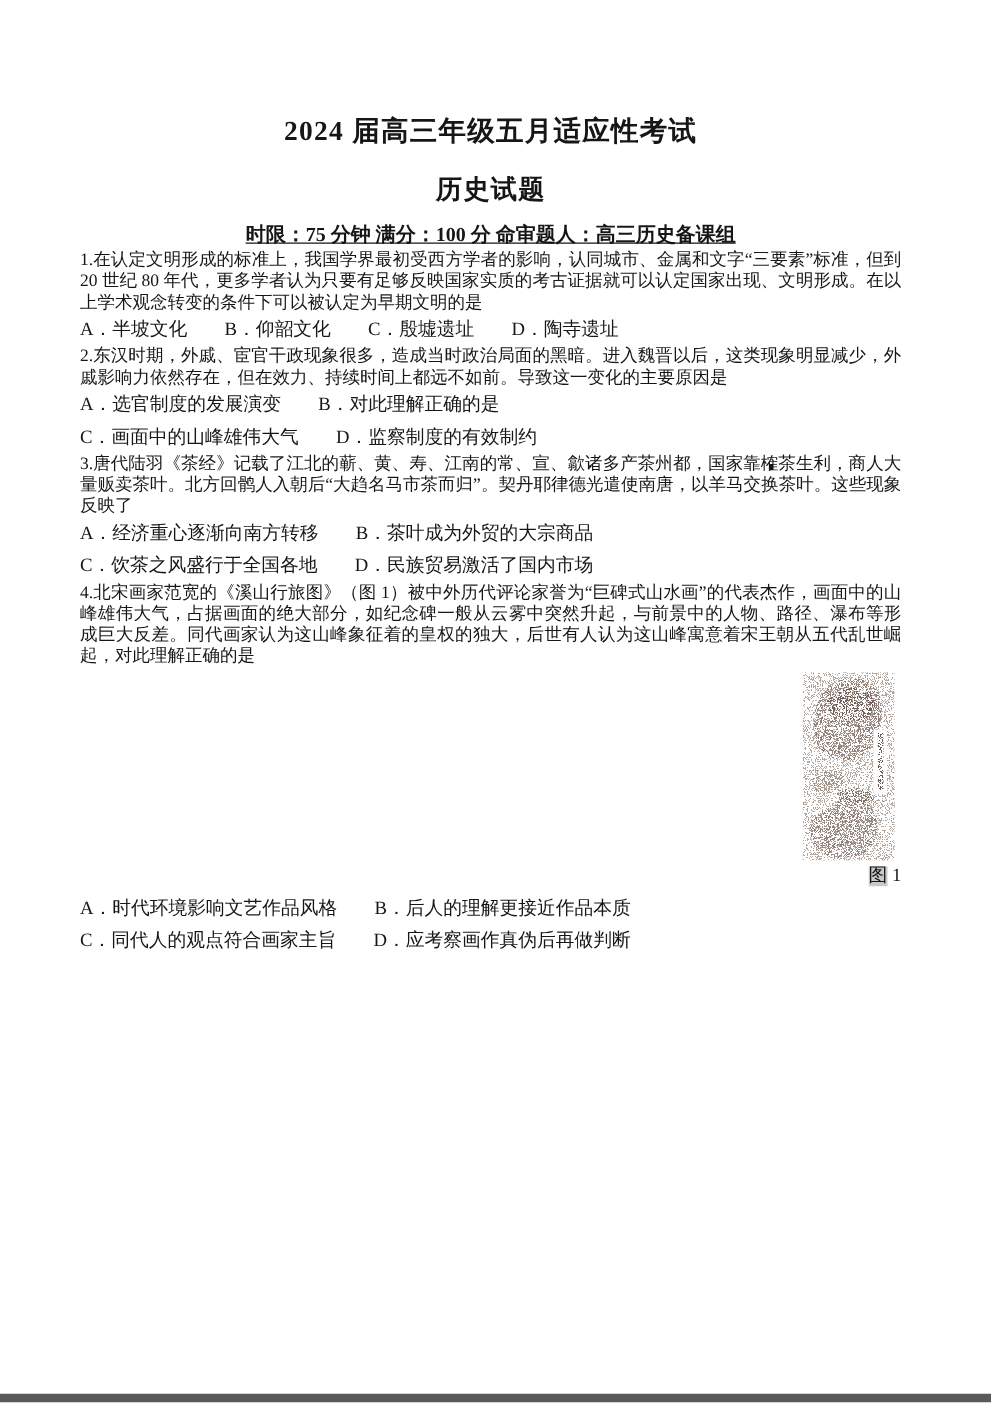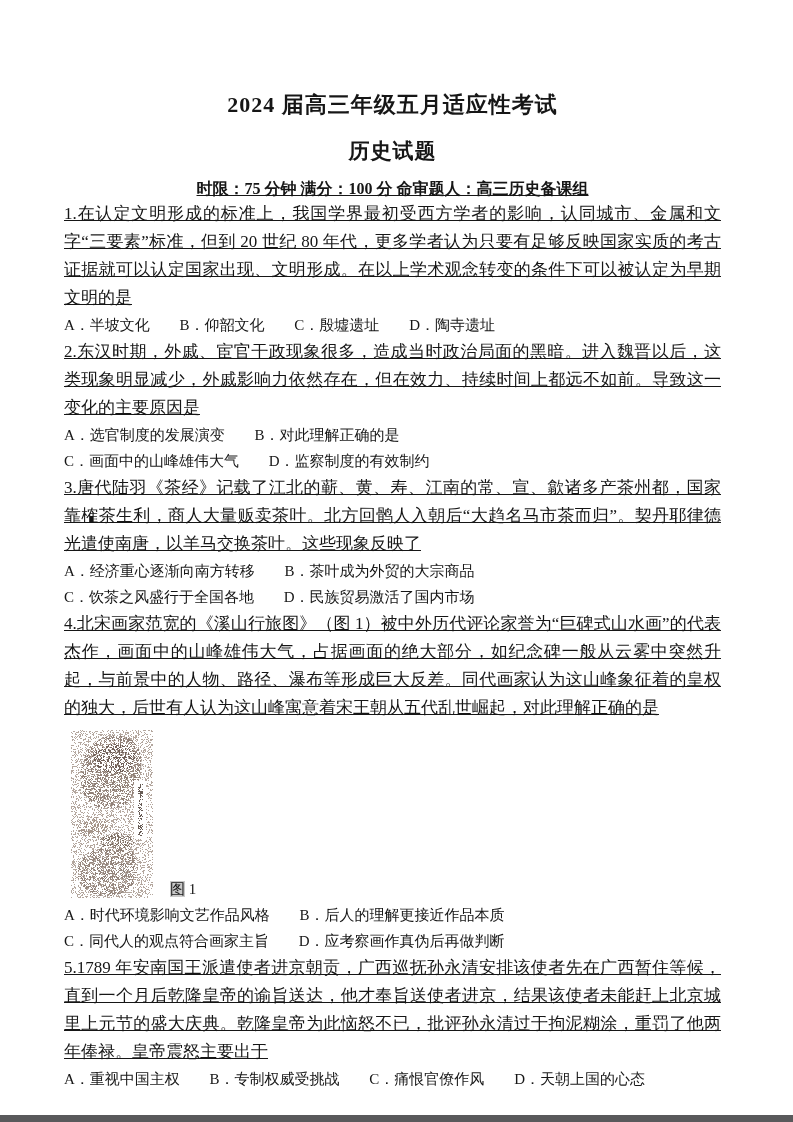--- a/index.html
+++ b/index.html
@@ -24,30 +24,30 @@
   .exam-meta {
     font-size: 16px; font-weight: bold; text-align: center;
     margin-top: 14px; line-height: 22px; text-decoration: underline;
   }
   .section-heading {
     font-size: 16.5px; font-weight: bold;
     line-height: 28px; margin-top: 7px;
     text-align: justify; text-align-last: left;
   }
   .stem {
-    font-size: 17px; line-height: 28px; margin: 0;
-    text-align: justify; text-align-last: left; text-decoration: underline;
+    font-size: 14px; line-height: 17px; margin: 0;
+    text-align: justify; text-align-last: left;
   }
   .opt-row { font-size: 15px; line-height: 26px; white-space: nowrap; }
   .opt { display: inline-block; margin-right: 26px; }
   .opt:last-child { margin-right: 0; }
 
   .figure-row {
     display: flex; align-items: flex-end;
-    margin: 3px 0 1px 6px; height: 176px;
+    margin: 3px 0 1px 6px; height: 176px; flex-direction: column;
   }
   .painting { width: 84px; height: 172px; display: block; }
   .fig-caption {
     font-size: 15px; line-height: 20px; margin: 0 0 2px 16px;
   }
   .fig-caption::first-letter { background: #c9c9c9; }
 
   .bottom-bar {
     position: absolute; left: 0; bottom: 0;
     width: 793px; height: 7px; background: #59595b;
@@ -139,25 +139,16 @@
     <div class="opt-row">
       <span class="opt">A．时代环境影响文艺作品风格</span>
       <span class="opt">B．后人的理解更接近作品本质</span>
     </div>
     <div class="opt-row">
       <span class="opt">C．同代人的观点符合画家主旨</span>
       <span class="opt">D．应考察画作真伪后再做判断</span>
     </div>
   </div>
 
-  <div>
-    <p class="stem">5.1789 年安南国王派遣使者进京朝贡，广西巡抚孙永清安排该使者先在广西暂住等候，直到一个月后乾隆皇帝的谕旨送达，他才奉旨送使者进京，结果该使者未能赶上北京城里上元节的盛大庆典。乾隆皇帝为此恼怒不已，批评孙永清过于拘泥糊涂，重罚了他两年俸禄。皇帝震怒主要出于</p>
-    <div class="opt-row">
-      <span class="opt">A．重视中国主权</span>
-      <span class="opt">B．专制权威受挑战</span>
-      <span class="opt">C．痛恨官僚作风</span>
-      <span class="opt">D．天朝上国的心态</span>
-    </div>
-  </div>
 
 </div>
 
 <div class="bottom-bar"></div>
 
 </body></html>

